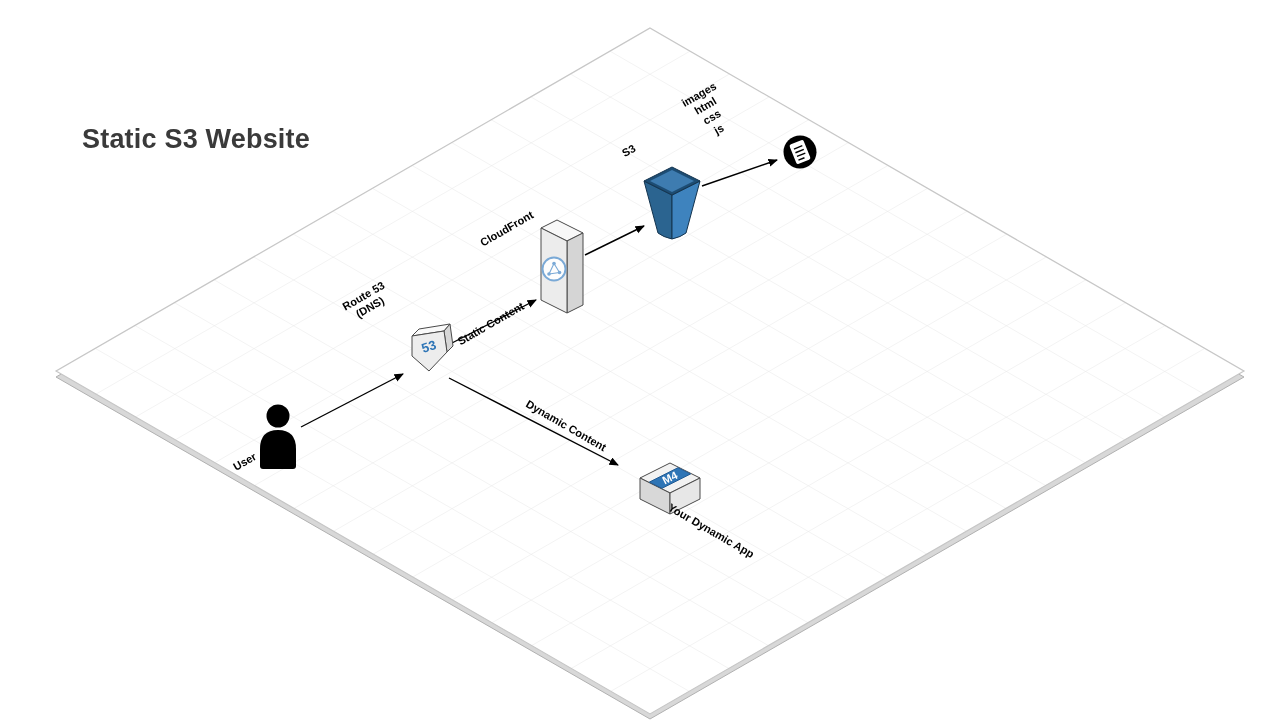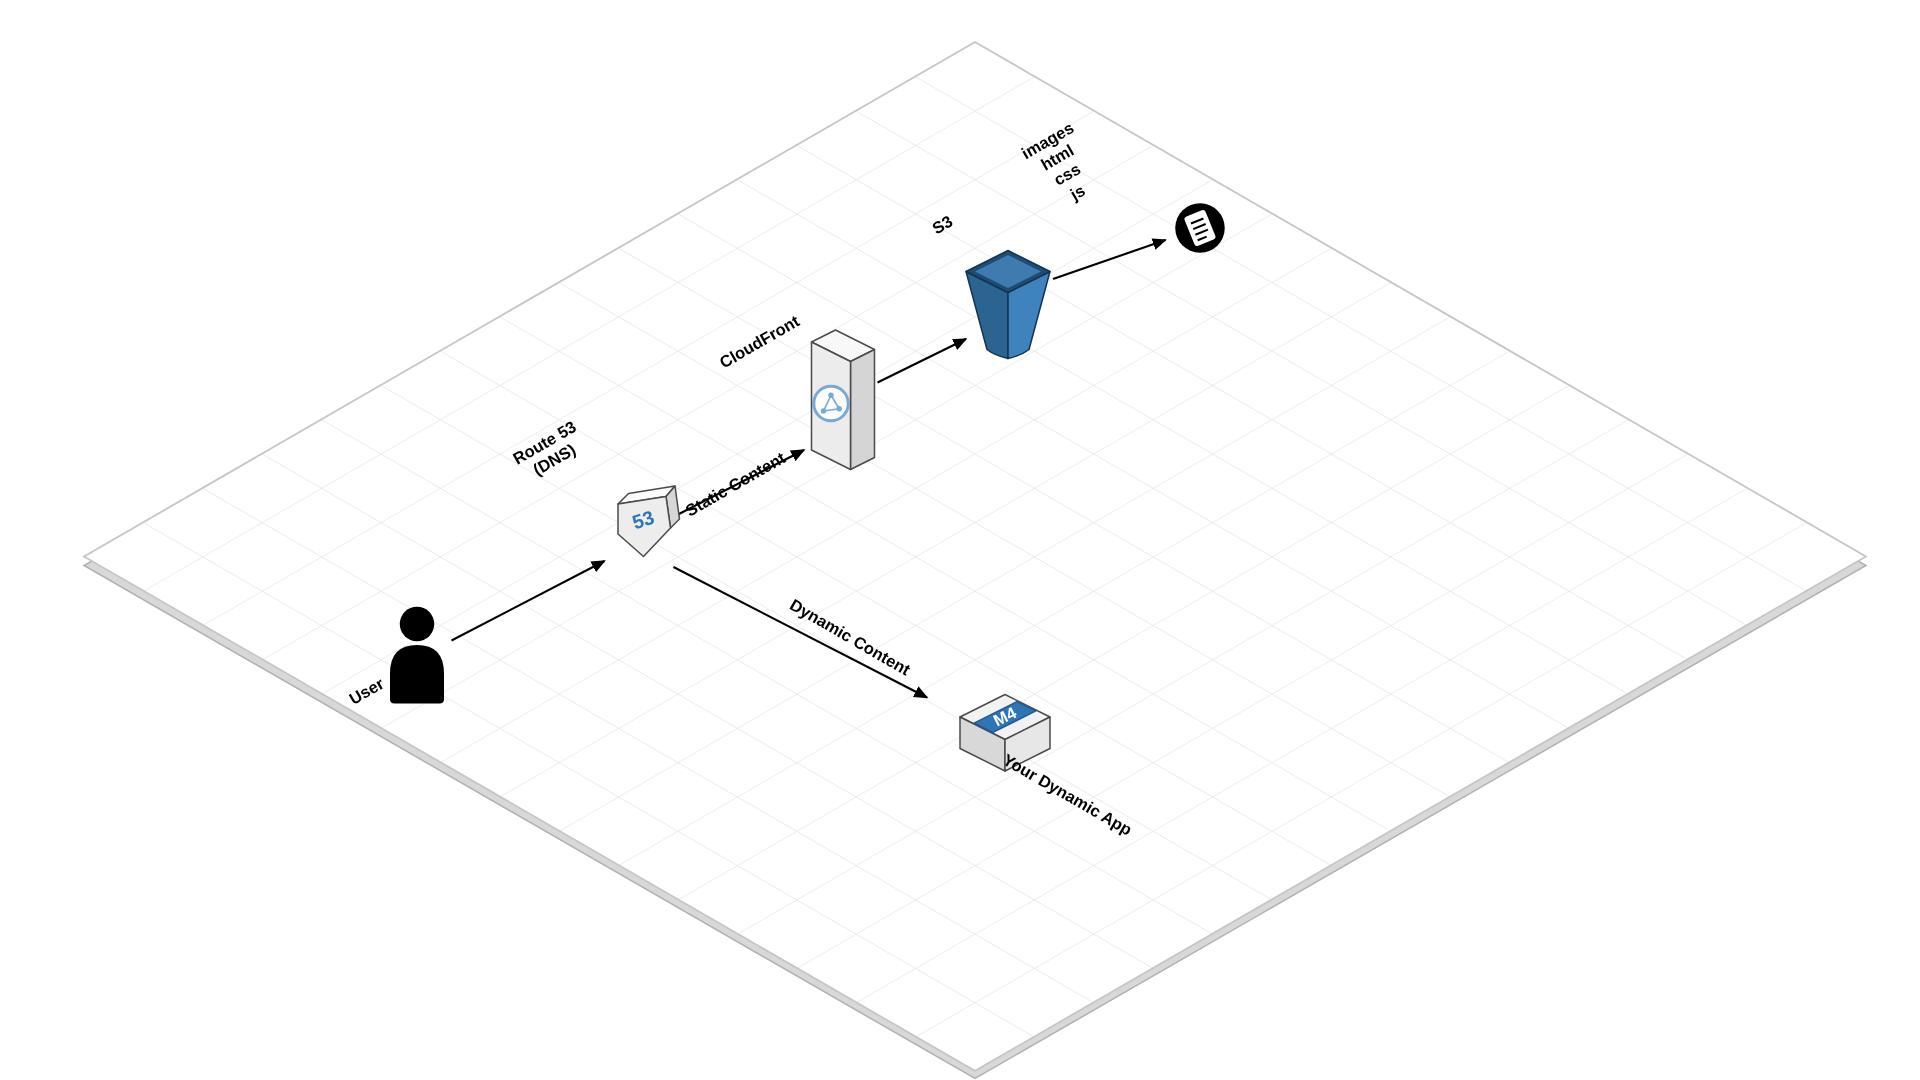--- a/index.html
+++ b/index.html
@@ -97,20 +97,21 @@
 
     <g stroke="#4a4a4a" stroke-width="1" stroke-linejoin="round">
       <path d="M640,478 L670,463 L700,478 L670,493 Z" fill="#f2f2f2"></path>
       <path d="M640,478 L670,493 L670,514 L640,499 Z" fill="#d8d8d8"></path>
       <path d="M670,493 L700,478 L700,499 L670,514 Z" fill="#e7e7e7"></path>
       <polygon points="649.4,482.1 678,467.7 690.6,473.9 662,488.3" stroke="#1f5a94" fill="#2E75B6"></polygon>
       <text x="670" y="481.5" transform="rotate(-26.57 670 478)" text-anchor="middle" font-size="11" font-weight="bold" fill="#ffffff" stroke="none">M4</text>
     </g>
   </svg>
 
+  <div class="diagram-title">Static S3 Website</div>
 
   <div class="label up" style="left:245px;top:462px;">User</div>
   <div class="label up" style="left:367px;top:302px;">Route 53
 (DNS)</div>
   <div class="label up" style="left:491px;top:324px;">Static Content</div>
   <div class="label up" style="left:507px;top:229px;">CloudFront</div>
   <div class="label up" style="left:629px;top:151px;">S3</div>
   <div class="label up" style="left:709px;top:112px;">images
 html
 css

